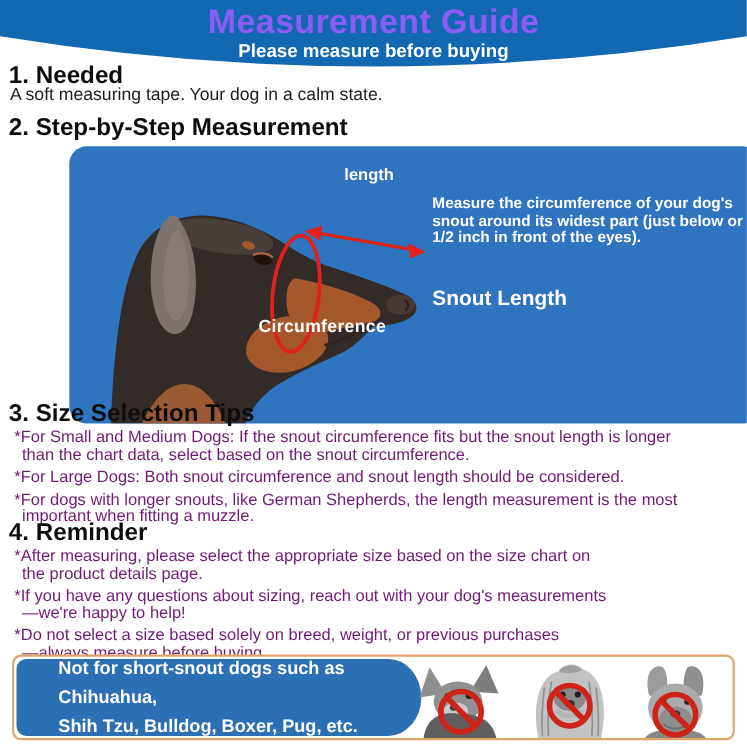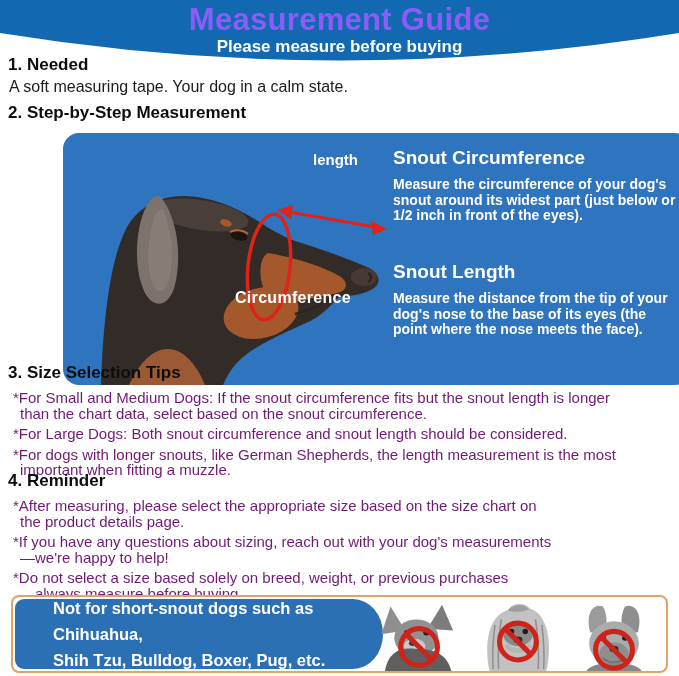--- a/index.html
+++ b/index.html
@@ -21,21 +21,21 @@
   .banner svg{display:block;}
   .banner-title{
     position:absolute;top:2px;left:0;width:100%;text-align:center;
     color:#8b5cf6;font-size:31px;font-weight:bold;letter-spacing:.3px;
   }
   .banner-sub{
     position:absolute;top:37px;left:0;width:100%;text-align:center;
     color:#fff;font-size:17px;font-weight:bold;
   }
   
-  .sec-h{position:absolute;left:8px;font-size:17px;font-weight:bold;color:#0d0d0d;}
+  .sec-h{position:absolute;left:8px;font-size:22px;font-weight:bold;color:#0d0d0d;}
   .sec-body{position:absolute;left:9px;font-size:16px;color:#1c1c1c;}
   .bullets{position:absolute;left:13px;width:660px;font-size:15px;line-height:15.5px;color:#701a75;}
   .bullet{white-space:pre-line;padding-left:7px;text-indent:-7px;margin-bottom:5px;}
   
   .step-box{
     position:absolute;left:23px;top:133px;width:628px;height:252px;
     background:var(--panel-blue);border-radius:16px;margin-left:40px;
   }
   .dog-svg{position:absolute;left:0;bottom:0;}
   .diagram-label{position:absolute;color:#fff;font-weight:bold;}
@@ -118,28 +118,24 @@
         <line x1="226" y1="47" x2="312" y2="62" stroke-width="3"></line>
         <polygon points="214,45 230,40 228,54" stroke="none"></polygon>
         <polygon points="324,64 308,56 310,70" stroke="none"></polygon>
       </g>
     </svg>
 
     <div class="diagram-label label-length">length</div>
     <div class="diagram-label label-circ">Circumference</div>
 
     <div class="box-right">
-      <div class="snout-title t1">Snout Circumference</div>
       <div class="snout-body b1">Measure the circumference of your dog's
 snout around its widest part (just below or
 1/2 inch in front of the eyes).</div>
       <div class="snout-title t2">Snout Length</div>
-      <div class="snout-body b2">Measure the distance from the tip of your
-dog's nose to the base of its eyes (the
-point where the nose meets the face).</div>
     </div>
   </div>
 
   <div class="sec-h" style="top:363px;">3. Size Selection Tips</div>
   <div class="bullets" style="top:390px;">
     <div class="bullet">*For Small and Medium Dogs: If the snout circumference fits but the snout length is longer
 than the chart data, select based on the snout circumference.</div>
     <div class="bullet">*For Large Dogs: Both snout circumference and snout length should be considered.</div>
     <div class="bullet">*For dogs with longer snouts, like German Shepherds, the length measurement is the most
 important when fitting a muzzle.</div>

